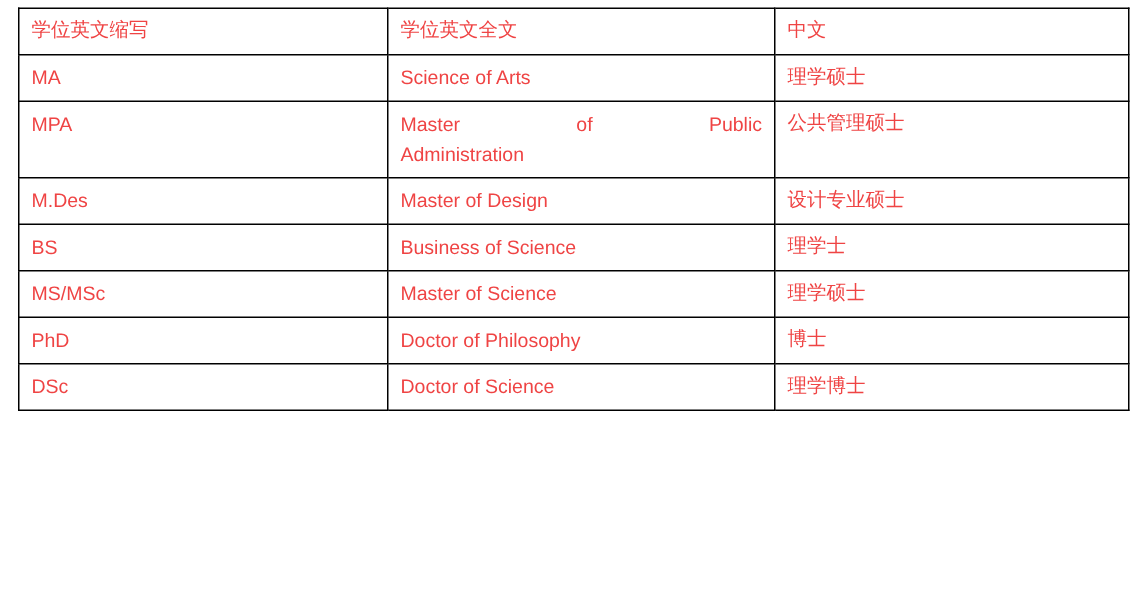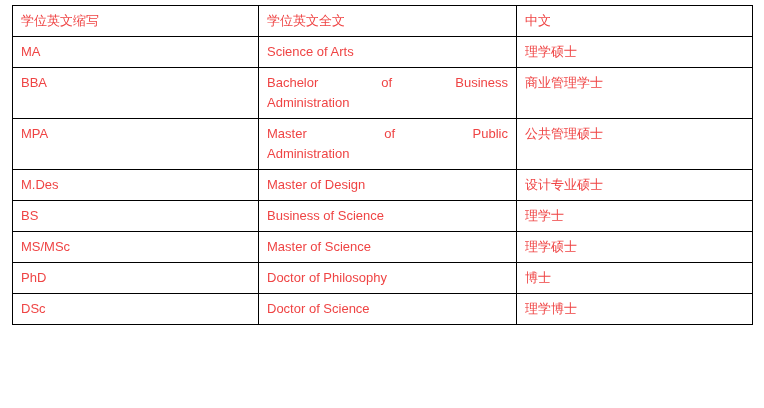--- a/index.html
+++ b/index.html
@@ -76,28 +76,20 @@
         <td class="cjk">中文</td>
       </tr>
 
 
       <tr>
         <td>MA</td>
         <td class="full">Science of Arts</td>
         <td class="cjk">理学硕士</td>
       </tr>
 
-      <tr class="row-tall">
-        <td>BBA</td>
-        <td class="full two-line">
-          <span class="line1">Bachelor of Business</span>
-          <span class="line2">Administration</span>
-        </td>
-        <td class="cjk">商业管理学士</td>
-      </tr>
 
 
       <tr class="row-tall">
         <td>MPA</td>
         <td class="full two-line">
           <span class="line1">Master of Public</span>
           <span class="line2">Administration</span>
         </td>
         <td class="cjk">公共管理硕士</td>
       </tr>

